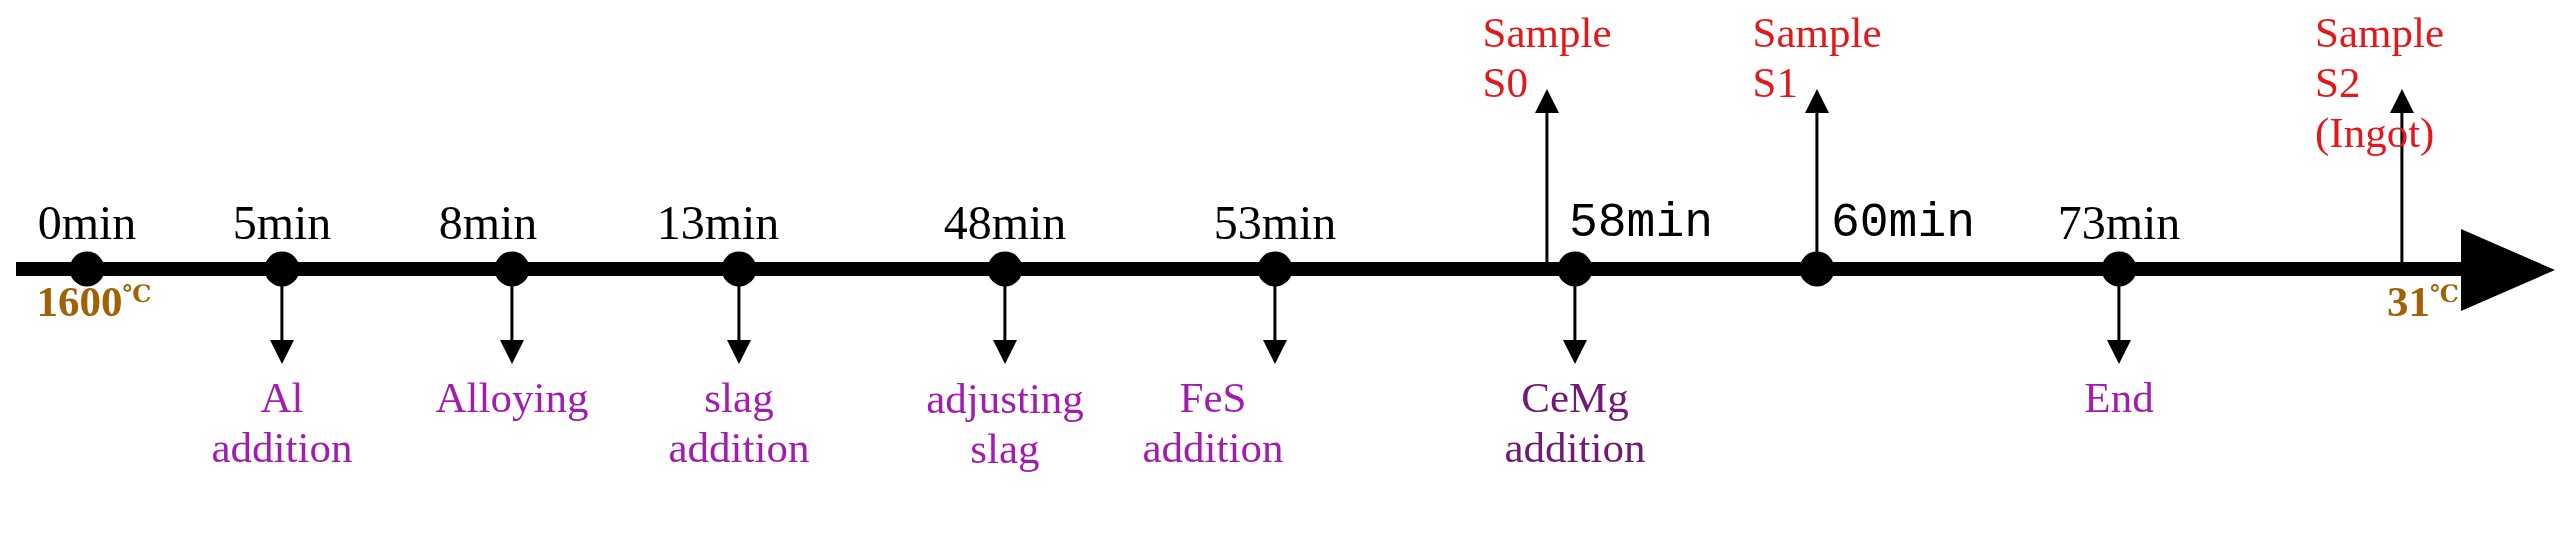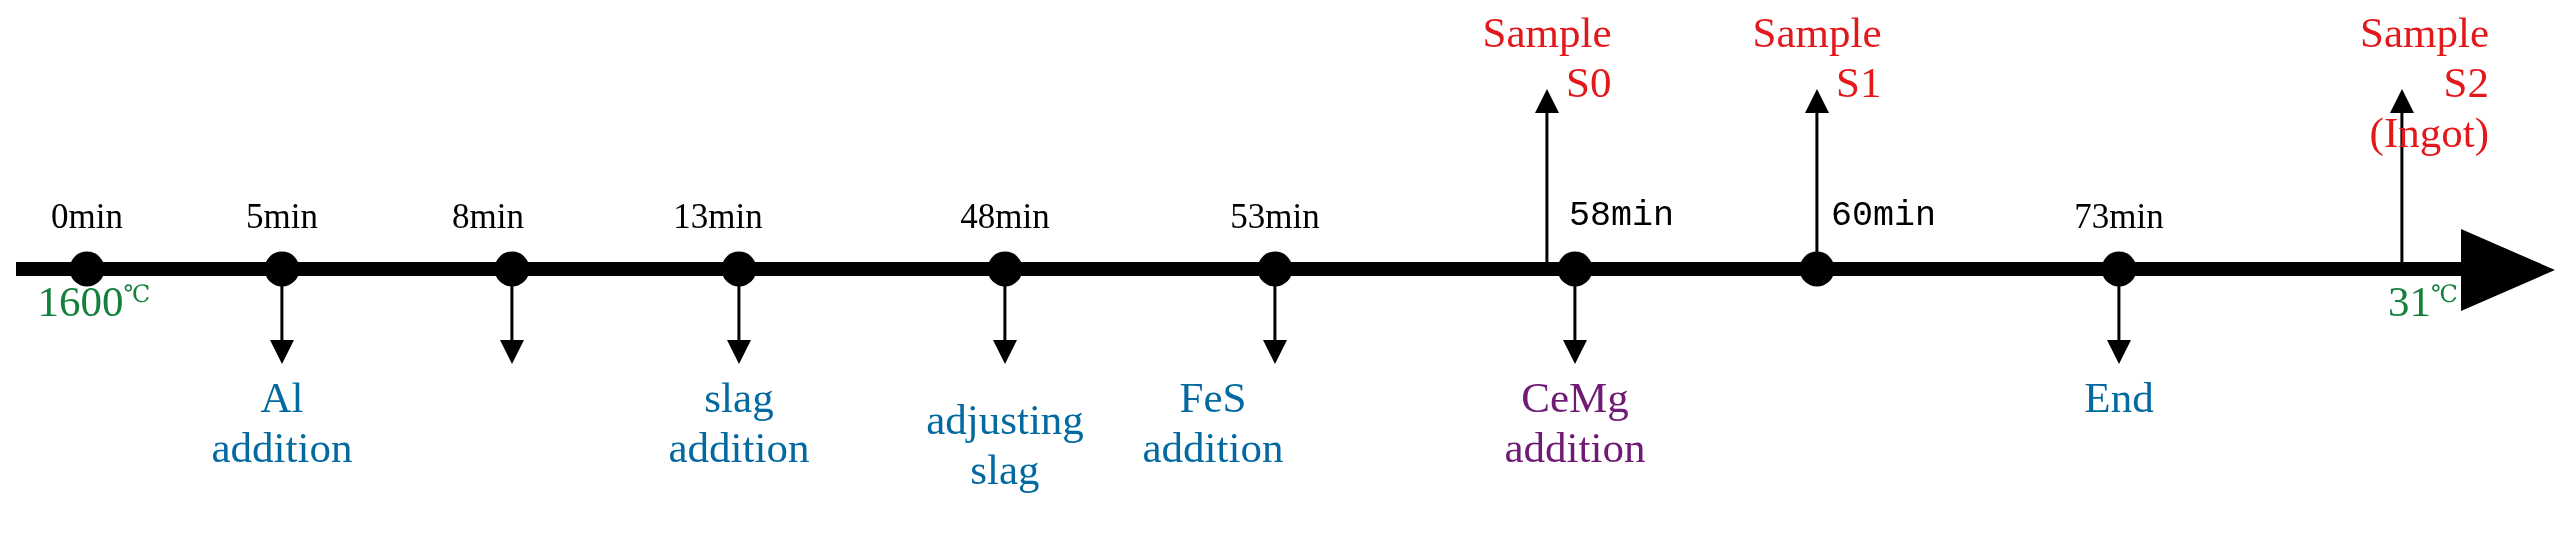--- a/index.html
+++ b/index.html
@@ -43,40 +43,41 @@
     width: 35px;
     height: 35px;
     border-radius: 50%;
     background: #000000;
     transform: translate(-50%, -50%);
     top: 269px;
   }
   
   .time-label {
     position: absolute;
-    font-size: 35px;
+    font-size: 48px;
     line-height: 1;
     color: #000000;
     white-space: nowrap;
     transform: translateX(-50%);
     top: 199px;
   }
   .time-label.anchor-left {
     transform: none;
     font-family: Liberation Mono, monospace;
   }
   
   .temp-label {
     position: absolute;
     font-size: 43px;
     line-height: 1;
-    color: #15803d;
+    color: #a16207;
     white-space: nowrap;
     transform: translateX(-50%);
     top: 280px;
+    font-weight: bold;
   }
   .temp-label .deg {
     font-size: 24px;
     vertical-align: 14.3px;
     letter-spacing: 0;
   }
   
   .stem {
     position: absolute;
     width: 3.2px;
@@ -99,35 +100,35 @@
     border-left: 12px solid transparent;
     border-right: 12px solid transparent;
     border-bottom: 24px solid #000000;
     transform: translateX(-50%);
   }
   
   .action-label {
     position: absolute;
     font-size: 43px;
     line-height: 1.16;
-    color: #0369a1;
+    color: #a21caf;
     text-align: center;
     white-space: pre-line;
     transform: translateX(-50%);
   }
   .action-label.red {
     color: #701a75;
   }
   
   .sample-label {
     position: absolute;
     font-size: 43px;
     line-height: 1.16;
     color: #e2181b;
-    text-align: right;
+    text-align: left;
     white-space: pre-line;
     transform: translateX(-50%);
   }
 </style>
 </head>
 <body>
 
 <div id="timeline-root">
 
   <div class="axis-line"></div>
@@ -157,29 +158,30 @@
 
   <div class="temp-label" style="left:2423px"><span>31</span><span class="deg">℃</span></div>
 
   <div class="stem" style="left:282px; top:276px; height:68px"></div>
   <div class="arrow-down-head" style="left:282px; top:340px"></div>
   <div class="action-label" style="left:282px; top:373px">Al
 addition</div>
 
   <div class="stem" style="left:512px; top:276px; height:68px"></div>
   <div class="arrow-down-head" style="left:512px; top:340px"></div>
+  <div class="action-label" style="left:512px; top:373px">Alloying</div>
 
   <div class="stem" style="left:739px; top:276px; height:68px"></div>
   <div class="arrow-down-head" style="left:739px; top:340px"></div>
   <div class="action-label" style="left:739px; top:373px">slag
 addition</div>
 
   <div class="stem" style="left:1005px; top:276px; height:68px"></div>
   <div class="arrow-down-head" style="left:1005px; top:340px"></div>
-  <div class="action-label" style="left:1005px; top:395px">adjusting
+  <div class="action-label" style="left:1005px; top:374px">adjusting
 slag</div>
 
   <div class="stem" style="left:1275px; top:276px; height:68px"></div>
   <div class="arrow-down-head" style="left:1275px; top:340px"></div>
   <div class="action-label" style="left:1213px; top:373px">FeS
 addition</div>
 
   <div class="stem" style="left:1575px; top:276px; height:68px"></div>
   <div class="arrow-down-head" style="left:1575px; top:340px"></div>
   <div class="action-label red" style="left:1575px; top:373px">CeMg

